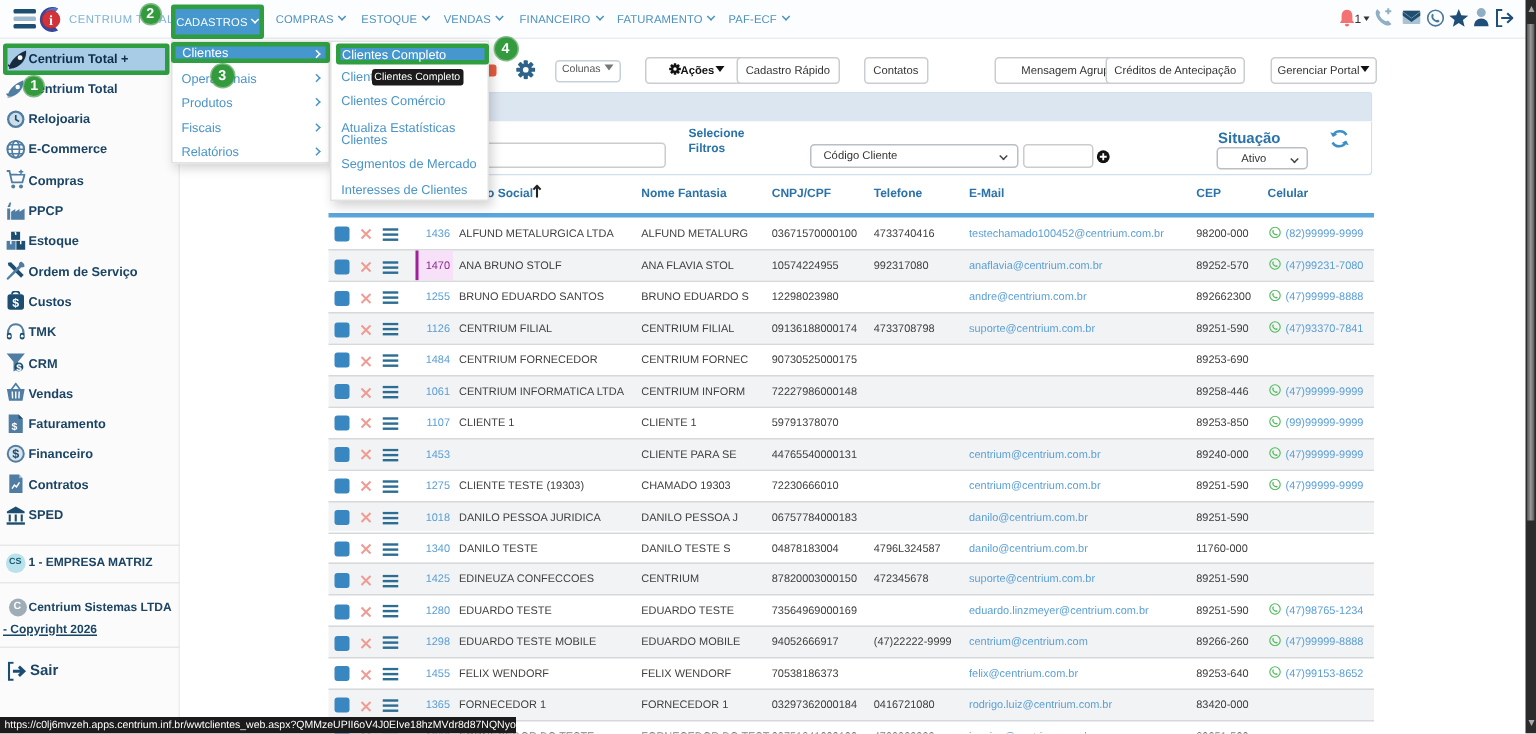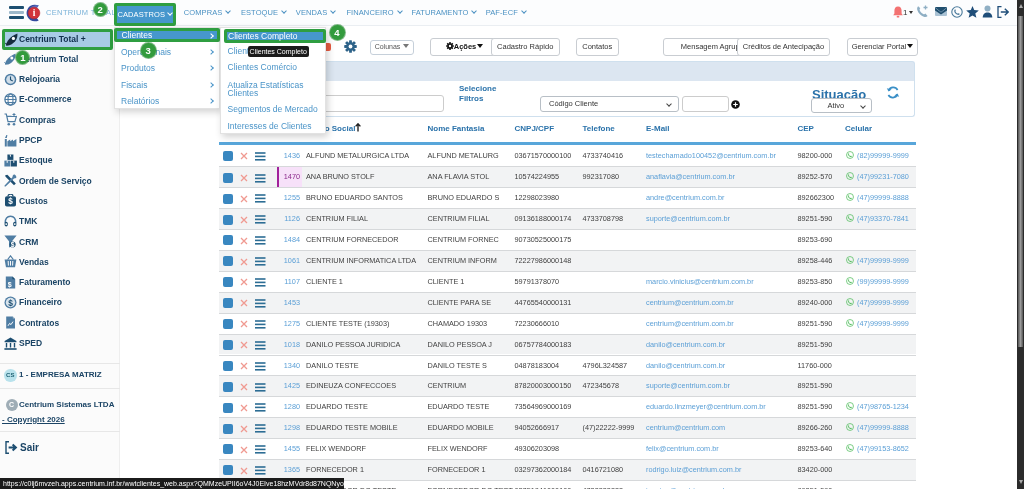--- a/index.html
+++ b/index.html
@@ -256,21 +256,21 @@
 <div class="abs" style="left:222px;top:61px;width:693px;height:20px;background:#dce6f1;border-radius:3px 3px 0 0;border:1px solid #cfe0ee;border-bottom:none;"></div>
 <div class="abs" style="left:222px;top:81px;width:693px;height:35.5px;background:#fff;border:1px solid #cfe0ee;border-top:none;border-radius:0 0 3px 3px;"></div>
 <div class="abs" style="left:229.5px;top:95px;width:214px;height:17px;background:#fff;border:1px solid #ccc;border-radius:3px;"></div>
 <div class="abs" style="left:459px;top:84px;font-size:8px;font-weight:bold;color:#2a72aa;line-height:9.5px;">Selecione<br>Filtros</div>
 <div class="abs" style="left:540px;top:95.5px;width:139px;height:16px;background:#fff;border:1px solid #b8bfc6;border-radius:3px;font-size:7.5px;color:#333;line-height:14px;padding-left:8px;">Código Cliente<span class="chev" style="position:absolute;right:7px;top:5px;color:#444"></span></div>
 <div class="abs" style="left:682px;top:95.5px;width:47px;height:16px;background:#fff;border:1px solid #ccc;border-radius:3px;"></div>
 <svg class="abs" style="left:731px;top:99.5px" width="9" height="9" viewBox="0 0 9 9">
     <circle cx="4.5" cy="4.5" r="4.3" fill="#111"></circle>
     <path d="M4.5 2.2 L4.5 6.8 M2.2 4.5 L6.8 4.5" stroke="#fff" stroke-width="1.2"></path>
   </svg>
-<div class="abs" style="left:812px;top:86.5px;font-size:13px;font-weight:bold;color:#2a72aa;">Situação</div>
+<div class="abs" style="left:812px;top:86.5px;font-size:10px;font-weight:bold;color:#2a72aa;">Situação</div>
 <div class="abs" style="left:810.5px;top:97.5px;width:61px;height:15.5px;background:#fff;border:1px solid #b8bfc6;border-radius:3px;font-size:7.5px;color:#333;line-height:13.5px;padding-left:16px;">Ativo<span class="chev" style="position:absolute;right:6px;top:5px;color:#444"></span></div>
 <svg class="abs" style="left:885.5px;top:85.5px" width="14" height="13" viewBox="0 0 14 13">
     <path d="M11.6 4.0 A5 5 0 0 0 2.6 4.6" fill="none" stroke="#3a8fc7" stroke-width="1.7"></path>
     <path d="M0.8 2.2 L2.6 5.4 L5.6 3.6 Z" fill="#3a8fc7"></path>
     <path d="M2.4 9.0 A5 5 0 0 0 11.4 8.4" fill="none" stroke="#3a8fc7" stroke-width="1.7"></path>
     <path d="M13.2 10.8 L11.4 7.6 L8.4 9.4 Z" fill="#3a8fc7"></path>
   </svg>
 <div class="hlbl" style="left:306px;">Razao Social</div>
 <svg class="abs" style="left:355px;top:123px" width="6" height="9" viewBox="0 0 6 9">
     <path d="M3 8.6 L3 1 M0.6 3.4 L3 0.8 L5.4 3.4" fill="none" stroke="#222" stroke-width="1.4"></path>
@@ -418,21 +418,20 @@
     </svg>
     <svg style="position:absolute;left:36px;top:6.2px" width="11" height="9" viewBox="0 0 11 9">
       <rect x="0" y="0.2" width="10.5" height="1.6" fill="#2c6d94"></rect>
       <rect x="0" y="3.6" width="10.5" height="1.6" fill="#2c6d94"></rect>
       <rect x="0" y="7" width="10.5" height="1.6" fill="#2c6d94"></rect>
     </svg>
     <span class="cid lnk" style="">1107</span>
     <span class="crz">CLIENTE 1</span>
     <span class="cnf">CLIENTE 1</span>
     <span class="ccn">59791378070</span>
-    <span class="cem lnk">marcio.vinicius@centrium.com.br</span>
     <span class="ccep">89253-850</span>
     <span style="left:626.5px;line-height:20.9px;"><svg width="8" height="8" viewBox="0 0 12 12" style="vertical-align:-1px;margin-right:2px">
         <circle cx="6" cy="6" r="5.2" fill="none" stroke="#4cbb58" stroke-width="1.1"></circle>
         <path d="M4 3.2 C4.6 3.2 4.9 4.2 4.7 4.7 C4.5 5.2 4.4 5.4 4.7 5.9 C5.1 6.6 5.8 7.2 6.5 7.4 C7 7.5 7.4 7 7.9 7.2 C8.4 7.5 8.9 8 8.5 8.5 C7.6 9.5 5.6 8.7 4.4 7.5 C3.2 6.3 2.7 4.1 4 3.2 Z" fill="#4cbb58"></path>
       </svg></span>
     <span class="ccel lnk">(99)99999-9999</span>
   </div>
 <div class="row" style="top:291.79999999999995px;background:#f2f3f4;border-top:1px solid #d6d8da;">
     <div class="chk"></div>
     <svg style="position:absolute;left:20.5px;top:6.6px" width="8" height="8" viewBox="0 0 8 8">
@@ -580,21 +579,21 @@
       <path d="M1 1 L7 7 M7 1 L1 7" stroke="#f09a91" stroke-width="1.3"></path>
     </svg>
     <svg style="position:absolute;left:36px;top:6.2px" width="11" height="9" viewBox="0 0 11 9">
       <rect x="0" y="0.2" width="10.5" height="1.6" fill="#2c6d94"></rect>
       <rect x="0" y="3.6" width="10.5" height="1.6" fill="#2c6d94"></rect>
       <rect x="0" y="7" width="10.5" height="1.6" fill="#2c6d94"></rect>
     </svg>
     <span class="cid lnk" style="">1455</span>
     <span class="crz">FELIX WENDORF</span>
     <span class="cnf">FELIX WENDORF</span>
-    <span class="ccn">49306203098</span>
+    <span class="ccn">70538186373</span>
     <span class="cem lnk">felix@centrium.com.br</span>
     <span class="ccep">89253-640</span>
     <span style="left:626.5px;line-height:20.9px;"><svg width="8" height="8" viewBox="0 0 12 12" style="vertical-align:-1px;margin-right:2px">
         <circle cx="6" cy="6" r="5.2" fill="none" stroke="#4cbb58" stroke-width="1.1"></circle>
         <path d="M4 3.2 C4.6 3.2 4.9 4.2 4.7 4.7 C4.5 5.2 4.4 5.4 4.7 5.9 C5.1 6.6 5.8 7.2 6.5 7.4 C7 7.5 7.4 7 7.9 7.2 C8.4 7.5 8.9 8 8.5 8.5 C7.6 9.5 5.6 8.7 4.4 7.5 C3.2 6.3 2.7 4.1 4 3.2 Z" fill="#4cbb58"></path>
       </svg></span>
     <span class="ccel lnk">(47)99153-8652</span>
   </div>
 <div class="row" style="top:459.0px;background:#f2f3f4;border-top:1px solid #d6d8da;">
     <div class="chk"></div>

